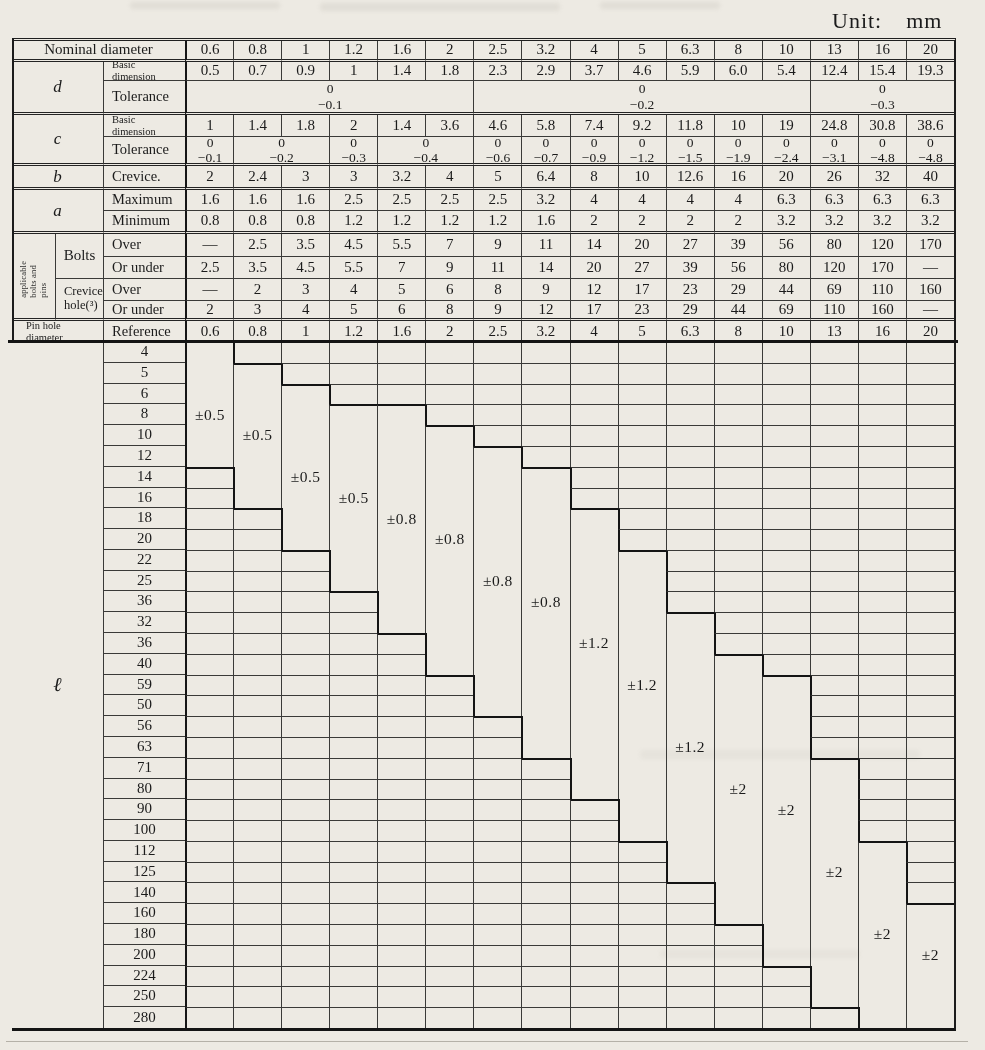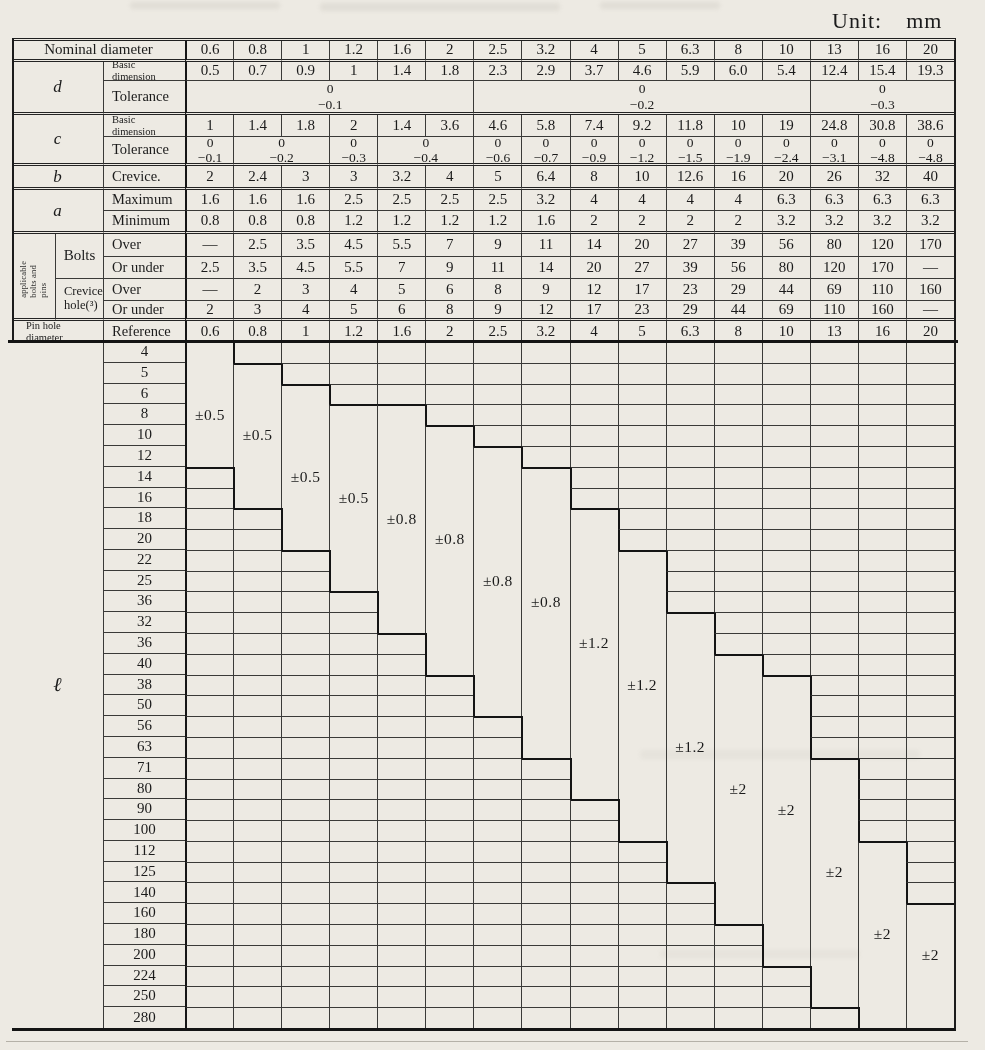--- a/index.html
+++ b/index.html
@@ -344,21 +344,21 @@
       <div class="c bl bb" style="grid-area: 20 / 3 / span 1 / span 1;">14</div>
       <div class="c bl bb" style="grid-area: 21 / 3 / span 1 / span 1;">16</div>
       <div class="c bl bb" style="grid-area: 22 / 3 / span 1 / span 1;">18</div>
       <div class="c bl bb" style="grid-area: 23 / 3 / span 1 / span 1;">20</div>
       <div class="c bl bb" style="grid-area: 24 / 3 / span 1 / span 1;">22</div>
       <div class="c bl bb" style="grid-area: 25 / 3 / span 1 / span 1;">25</div>
       <div class="c bl bb" style="grid-area: 26 / 3 / span 1 / span 1;">36</div>
       <div class="c bl bb" style="grid-area: 27 / 3 / span 1 / span 1;">32</div>
       <div class="c bl bb" style="grid-area: 28 / 3 / span 1 / span 1;">36</div>
       <div class="c bl bb" style="grid-area: 29 / 3 / span 1 / span 1;">40</div>
-      <div class="c bl bb" style="grid-area: 30 / 3 / span 1 / span 1;">38</div>
+      <div class="c bl bb" style="grid-area: 30 / 3 / span 1 / span 1;">59</div>
       <div class="c bl bb" style="grid-area: 31 / 3 / span 1 / span 1;">50</div>
       <div class="c bl bb" style="grid-area: 32 / 3 / span 1 / span 1;">56</div>
       <div class="c bl bb" style="grid-area: 33 / 3 / span 1 / span 1;">63</div>
       <div class="c bl bb" style="grid-area: 34 / 3 / span 1 / span 1;">71</div>
       <div class="c bl bb" style="grid-area: 35 / 3 / span 1 / span 1;">80</div>
       <div class="c bl bb" style="grid-area: 36 / 3 / span 1 / span 1;">90</div>
       <div class="c bl bb" style="grid-area: 37 / 3 / span 1 / span 1;">100</div>
       <div class="c bl bb" style="grid-area: 38 / 3 / span 1 / span 1;">112</div>
       <div class="c bl bb" style="grid-area: 39 / 3 / span 1 / span 1;">125</div>
       <div class="c bl bb" style="grid-area: 40 / 3 / span 1 / span 1;">140</div>

